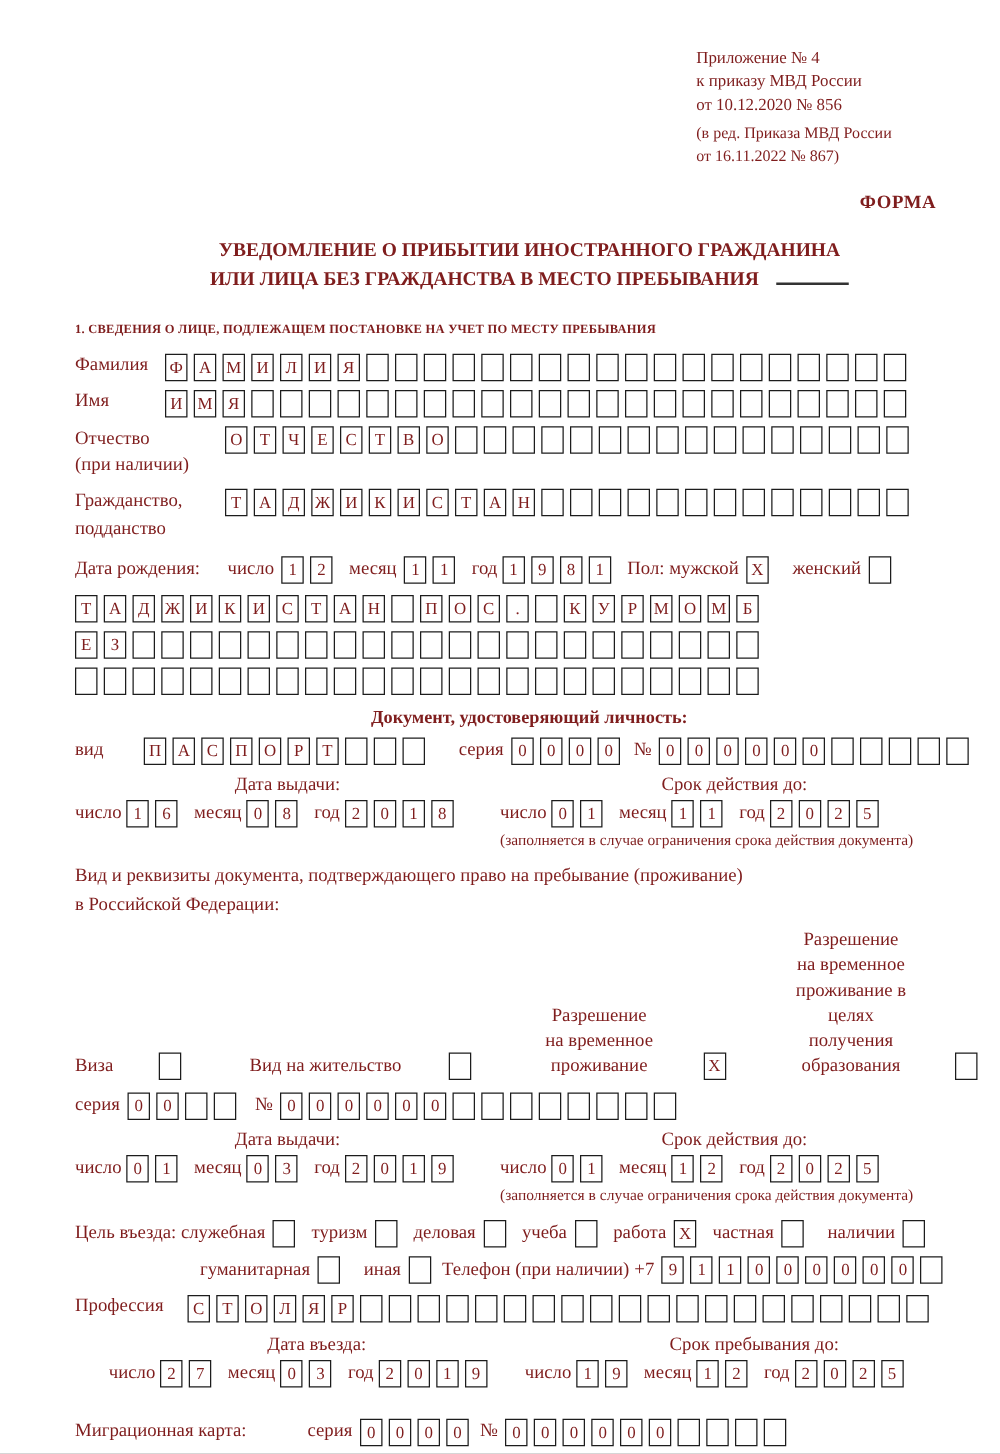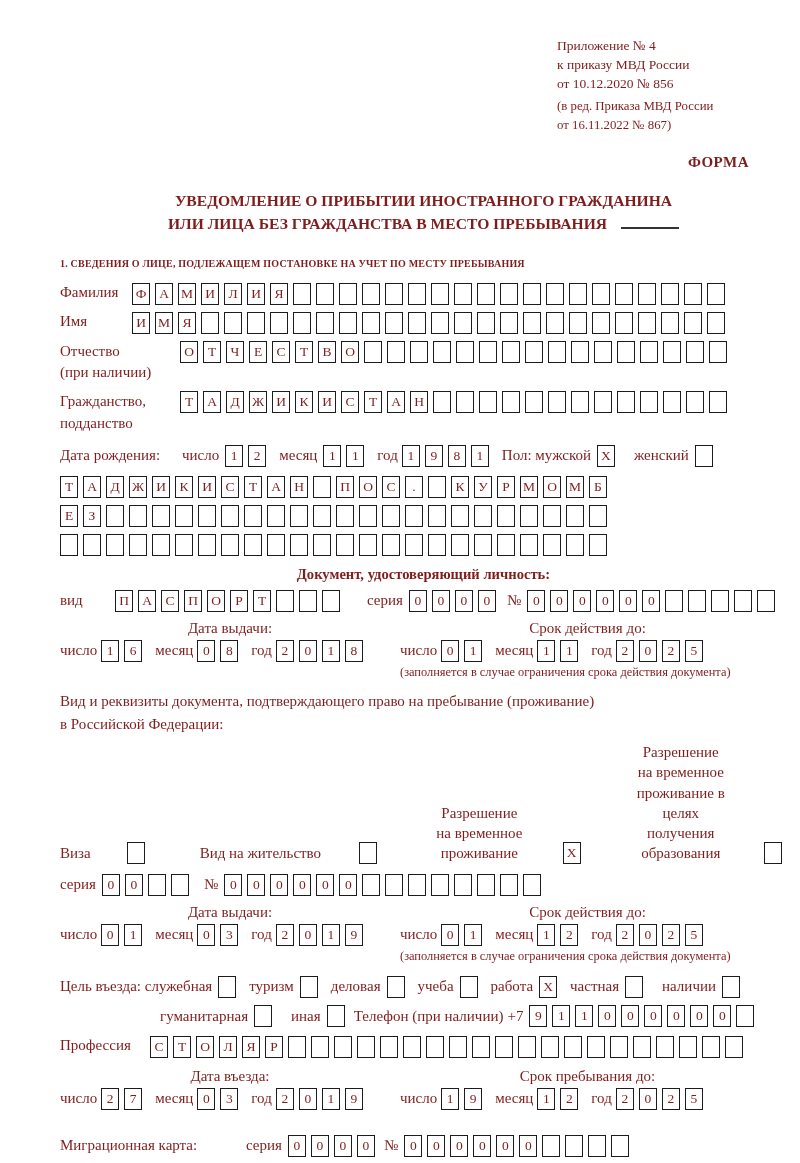--- a/index.html
+++ b/index.html
@@ -587,21 +587,21 @@
         <span class="cell"></span>
         <span class="cell"></span>
         <span class="cell"></span>
         <span class="cell"></span>
         <span class="cell"></span>
         <span class="cell"></span>
         <span class="cell"></span>
       </span>
   </div>
 
-  <div class="dates-row" style="margin-top:10px;">
+  <div class="dates-row" style="margin-top:10px;margin-left:27px;">
     <div class="date-col left">
       <div class="date-title">Дата въезда:</div>
       <div class="date-boxes">
         <span class="lbl mr4">число</span>
         <span class="cells">
             <span class="cell">2</span>
             <span class="cell">7</span>
           </span>
         <span class="lbl mr4 gap8">месяц</span>
         <span class="cells">

